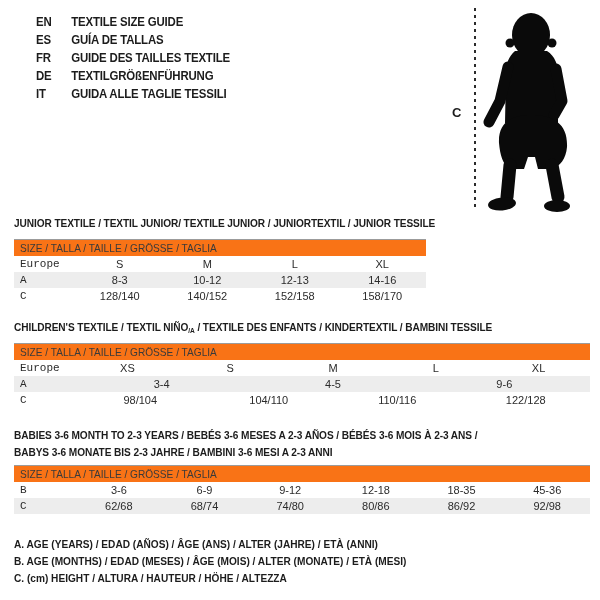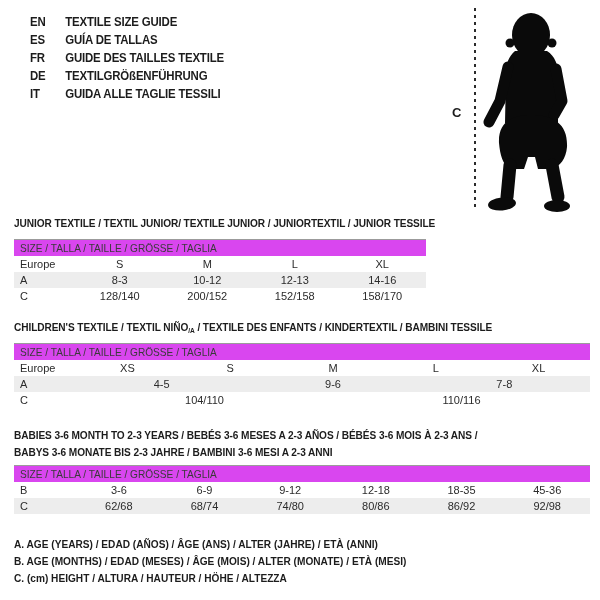--- a/index.html
+++ b/index.html
@@ -4,41 +4,41 @@
 <style>
   * { margin: 0; padding: 0; box-sizing: border-box; }
   html, body { width: 600px; height: 600px; background: #ffffff; overflow: hidden; }
   body { font-family: "Liberation Sans", sans-serif; color: #1c1c1c; position: relative; }
 
   .abs { position: absolute; }
   .nowrap { white-space: nowrap; }
   .cond { transform: scaleX(0.88); transform-origin: left center; }
 
   
-  .lang-list { left: 30px; top: 13px; }
+  .lang-list { left: 36px; top: 13px; }
   .lang-row { display: flex; height: 18px; line-height: 18px; font-size: 13px; font-weight: bold; letter-spacing: -0.2px; transform: scaleX(0.88); transform-origin: left center; white-space: nowrap; }
   .lang-code { width: 40px; }
 
   
   .dotted-line { left: 474px; top: 8px; width: 2px; height: 203px;
     background: repeating-linear-gradient(to bottom, #2b2b2b 0 3px, transparent 3px 7px); }
   .figure-label { left: 452px; top: 105px; font-size: 13px; font-weight: bold; }
   .baby { left: 479px; top: 5px; }
 
   
   .sec-title { font-size: 11.5px; font-weight: bold; letter-spacing: -0.1px; line-height: 17px; }
 
   
   .size-table { border-collapse: collapse; }
-  .t-bar { background: #d946ef; border-top: 1px solid #9b9b9b; height: 17px; line-height: 16px;
+  .t-bar { background: #f97316; border-top: 1px solid #9b9b9b; height: 17px; line-height: 16px;
     padding-left: 6px; font-size: 11.5px; color: #3a3a3a; white-space: nowrap; }
   .t-bar-inner { transform: scaleX(0.88); transform-origin: left center; display: inline-block; }
   .t-row { display: flex; height: 16px; line-height: 16px; font-size: 11px; color: #2b2b2b; }
   .t-row.alt { background: #ededed; }
-  .t-lbl { width: 62px; padding-left: 6px; }
+  .t-lbl { width: 62px; padding-left: 6px; font-family: Liberation Mono, monospace; }
   .t-cell { flex: 1; text-align: center; }
 
   .sub-a { font-size: 7.5px; vertical-align: baseline; position: relative; top: 2px; }
 
   
   .footnote { font-size: 11.5px; font-weight: bold; line-height: 17px; }
 </style>
 </head>
 <body>
 
@@ -96,21 +96,21 @@
   <div class="t-row alt">
     <span class="t-lbl">A</span>
     <span class="t-cell">8-3</span>
     <span class="t-cell">10-12</span>
     <span class="t-cell">12-13</span>
     <span class="t-cell">14-16</span>
   </div>
   <div class="t-row">
     <span class="t-lbl">C</span>
     <span class="t-cell">128/140</span>
-    <span class="t-cell">200/152</span>
+    <span class="t-cell">140/152</span>
     <span class="t-cell">152/158</span>
     <span class="t-cell">158/170</span>
   </div>
 </div>
 
 <div class="abs sec-title nowrap cond" style="left:14px; top:319px;">
   <span>CHILDREN'S TEXTILE / TEXTIL NIÑO</span><span class="sub-a">/A</span><span> / TEXTILE DES ENFANTS / KINDERTEXTIL / BAMBINI TESSILE</span>
 </div>
 <div class="abs size-table" style="left:14px; top:343px; width:576px;">
   <div class="t-bar">
@@ -119,28 +119,30 @@
   <div class="t-row">
     <span class="t-lbl">Europe</span>
     <span class="t-cell">XS</span>
     <span class="t-cell">S</span>
     <span class="t-cell">M</span>
     <span class="t-cell">L</span>
     <span class="t-cell">XL</span>
   </div>
   <div class="t-row alt">
     <span class="t-lbl">A</span>
+    <span class="t-cell">3-4</span>
     <span class="t-cell">4-5</span>
     <span class="t-cell">9-6</span>
-    <span class="t-cell">7-8</span>
   </div>
   <div class="t-row">
     <span class="t-lbl">C</span>
+    <span class="t-cell">98/104</span>
     <span class="t-cell">104/110</span>
     <span class="t-cell">110/116</span>
+    <span class="t-cell">122/128</span>
   </div>
 </div>
 
 <div class="abs sec-title nowrap cond" style="left:14px; top:427px;">BABIES 3-6 MONTH TO 2-3 YEARS / BEBÉS 3-6 MESES A 2-3 AÑOS / BÉBÉS 3-6 MOIS À 2-3 ANS /</div>
 <div class="abs sec-title nowrap cond" style="left:14px; top:444px;">BABYS 3-6 MONATE BIS 2-3 JAHRE / BAMBINI 3-6 MESI A 2-3 ANNI</div>
 <div class="abs size-table" style="left:14px; top:465px; width:576px;">
   <div class="t-bar">
     <span class="t-bar-inner">SIZE / TALLA / TAILLE / GRÖSSE / TAGLIA</span>
   </div>
   <div class="t-row">

